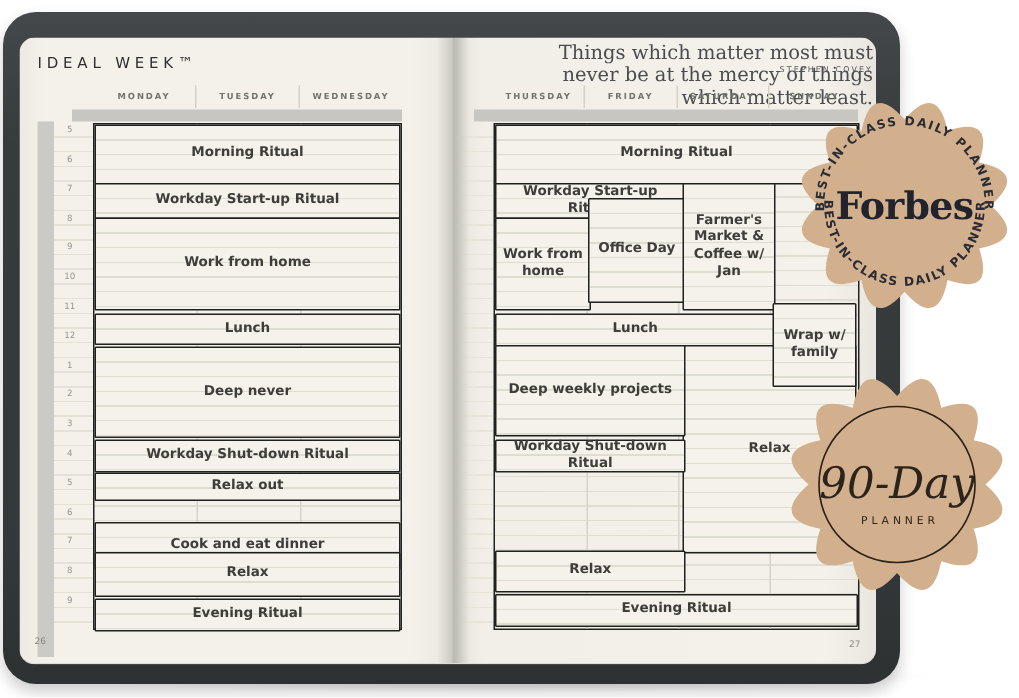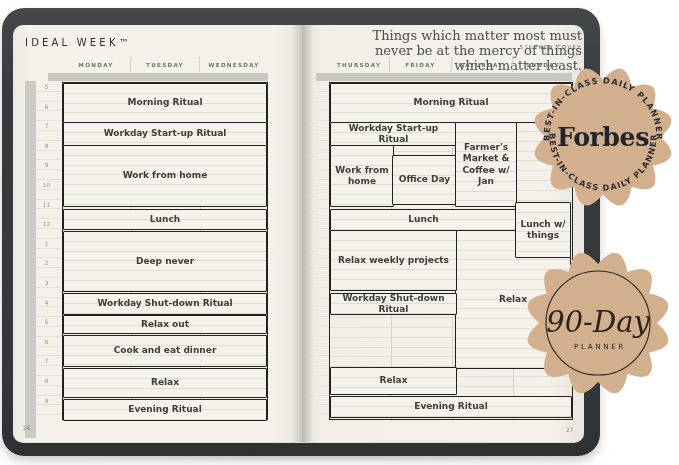--- a/index.html
+++ b/index.html
@@ -119,21 +119,21 @@
   <div class="grid" id="grid-left">
     <div class="vsep" style="left:68px;"></div>
     <div class="vsep" style="left:137px;"></div>
     <div class="blk" style="left:0;width:100%;top:0;height:40px">Morning Ritual</div>
     <div class="blk" style="left:0;width:100%;top:39px;height:24px">Workday Start-up Ritual</div>
     <div class="blk" style="left:0;width:100%;top:62px;height:62px">Work from home</div>
     <div class="blk" style="left:0;width:100%;top:126px;height:21px">Lunch</div>
     <div class="blk" style="left:0;width:100%;top:148px;height:61px">Deep never</div>
     <div class="blk" style="left:0;width:100%;top:210px;height:22px">Workday Shut-down Ritual</div>
     <div class="blk" style="left:0;width:100%;top:232px;height:19px">Relax out</div>
-    <div class="blk" style="left:0;width:100%;top:252px;height:32px">Cook and eat dinner</div>
+    <div class="blk" style="left:0;width:100%;top:265px;height:32px">Cook and eat dinner</div>
     <div class="blk" style="left:0;width:100%;top:285px;height:30px">Relax</div>
     <div class="blk" style="left:0;width:100%;top:316px;height:22px">Evening Ritual</div>
   </div>
 
   <div class="page-num" style="left:23px;top:424px;">26</div>
 
   <div class="quote">Things which matter most must never be at the mercy of things which matter least.</div>
   <div class="quote-author">STEPHEN COVEY</div>
 
   <div class="day-header-row" style="left:329px;width:244px;">
@@ -144,26 +144,26 @@
   </div>
   <div class="gray-band" style="left:316px;width:256px;"></div>
 
   <div class="grid" id="grid-right">
     <div class="vsep" style="left:61px;"></div>
     <div class="vsep" style="left:122px;"></div>
     <div class="vsep" style="left:183px;"></div>
     <div class="blk" style="left:0;width:100%;top:0;height:40px">Morning Ritual</div>
     <div class="blk" style="left:0;width:127px;top:39px;height:24px">Workday Start-up Ritual</div>
     <div class="blk" style="left:0;width:64px;top:62px;height:62px">Work from home</div>
-    <div class="blk" style="left:62px;width:65px;top:72px;height:50px">Office Day</div>
+    <div class="blk" style="left:62px;width:65px;top:49px;height:70px">Office Day</div>
     <div class="blk" style="left:125px;width:62px;top:39px;height:85px">Farmer's Market &amp; Coffee w/ Jan</div>
     <div class="blk" style="left:0;width:187px;top:126px;height:22px">Lunch</div>
     <div class="blk" style="left:125px;width:116px;top:147px;height:139px">Relax</div>
-    <div class="blk" style="left:185px;width:56px;top:119px;height:56px">Lunch w/ things</div>
-    <div class="blk" style="left:0;width:127px;top:147px;height:61px">Relax weekly projects</div>
+    <div class="blk" style="left:185px;width:56px;top:119px;height:56px">Wrap w/ family</div>
+    <div class="blk" style="left:0;width:127px;top:147px;height:61px">Deep weekly projects</div>
     <div class="blk" style="left:0;width:127px;top:210px;height:22px">Workday Shut-down Ritual</div>
     <div class="blk" style="left:0;width:127px;top:284px;height:28px">Relax</div>
     <div class="blk" style="left:0;width:100%;top:313px;height:22px">Evening Ritual</div>
   </div>
 
   <div class="page-num" style="left:566px;top:426px;">27</div>
 
   <svg class="badge" style="left:530px;top:64px;" width="146" height="146" viewBox="0 0 150 150">
     <path class="badge-star" d="M134,75 Q160,97.8 126.1,104.5 Q137.2,137.2 104.5,126.1 Q97.8,160 75,134
          Q52.2,160 45.5,126.1 Q12.8,137.2 23.9,104.5 Q-10,97.8 16,75

